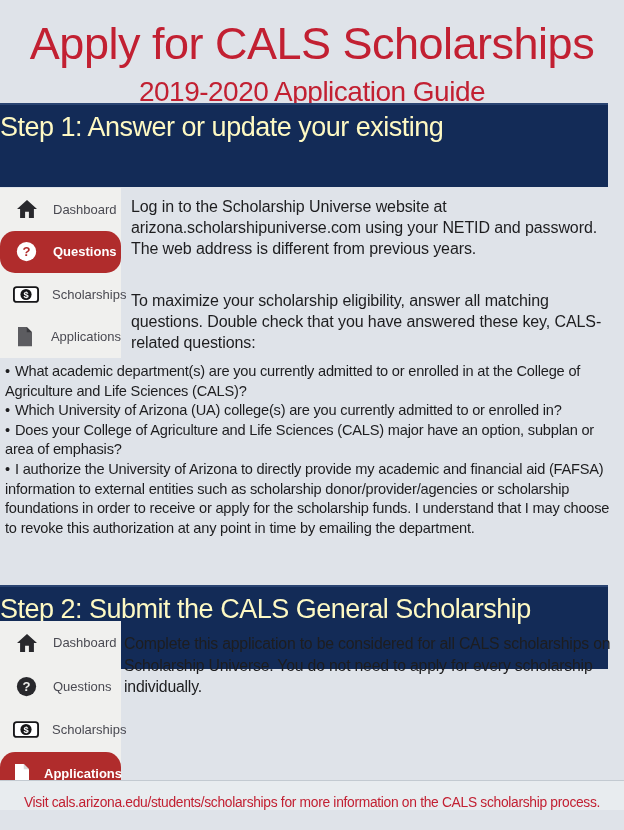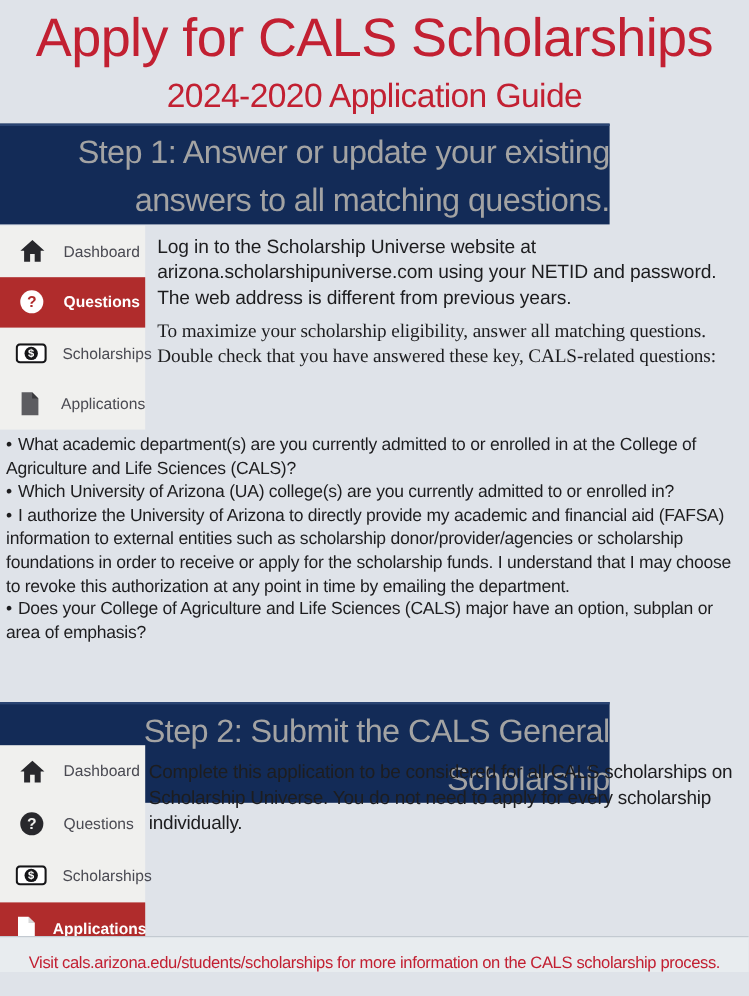--- a/index.html
+++ b/index.html
@@ -6,55 +6,55 @@
   html,body { width:624px; height:830px; }
   body {
     position:relative;
     background:#dfe3e9;
     font-family:"Liberation Sans", sans-serif;
     overflow:hidden;
     color:#1d1d1f;
   }
   
   .header { position:absolute; top:0; left:0; width:624px; height:103px; text-align:center; }
-  .title   { color:#c22032; font-size:45px; line-height:56px; letter-spacing:-0.5px; padding-top:4px; }
+  .title   { color:#c22032; font-size:45px; line-height:56px; letter-spacing:-0.5px; padding-top:16px; }
   .subtitle{ color:#c22032; font-size:28px; line-height:40px; letter-spacing:-0.5px; }
   
   .banner {
-    position:absolute; left:0; width:508px; height:84px;
-    background:#132b57; color:#a3a3a3; text-align:right;
+    position:absolute; left:0; width:608px; height:84px;
+    background:#132b57; color:#fef9c3; text-align:left;
     font-size:27px; line-height:40px; letter-spacing:-0.5px;
     padding-top:2px;
     border-top:2px solid #2a4472;
   }
   .banner1 { top:103px; }
   .banner2 { top:537px;margin-top:48px; }
   
   .sidebar {
     position:absolute; left:0; width:121px;
     background:#f0f0ee; display:flex; flex-direction:column;
   }
   .sidebar1 { top:188px; height:170px; }
   .sidebar2 { top:621px; height:174px; }
-  .side-item { flex:1; display:flex; align-items:center; padding-left:13px; gap:13px; }
+  .side-item { flex:1; display:flex; align-items:center; padding-left:13px; gap:13px;border-radius:15px; }
   .side-item.active { background:#b02c2c; }
   .side-label { font-size:13px; color:#4a4a52; }
   .side-item.active .side-label { color:#ffffff; font-weight:bold; }
   .icon { width:27px; display:flex; justify-content:center; align-items:center; }
   .ink { fill:#28282c; }
   .qc { fill:#28282c; } .qt { fill:#f0f0ee; font-size:15px; font-weight:bold; }
   .active .qc { fill:#ffffff; } .active .qt { fill:#b02c2c; }
   .doc-body { fill:#5c5c60; } .doc-fold { fill:#39393d; }
   .active .doc-body { fill:#ffffff; } .active .doc-fold { fill:#d8d8d8; }
   
   .content1 {
     position:absolute; left:131px; top:196px; width:489px;
     font-size:16px; line-height:21px; letter-spacing:-0.1px;
   }
-  .content1 .para + .para { margin-top:7px;font-family:Liberation Serif, serif; }
+  .content1 .para + .para { margin-top:31px; }
   .content2 {
     position:absolute; left:124px; top:633px; width:492px;
     font-size:15.8px; line-height:21.5px; letter-spacing:-0.2px;
   }
   .content2 .para + .para { margin-top:22px; }
   
   .bullets {
     position:absolute; left:5px; top:362px; width:615px;
     font-size:14.6px; line-height:19.6px; letter-spacing:-0.2px;
   }
@@ -65,26 +65,25 @@
     background:#e8ecef; border-top:1px solid #c3cad1;
     display:flex; align-items:flex-end; justify-content:center;
     color:#c22032; font-size:13.8px; letter-spacing:-0.3px;
   }
 </style>
 </head>
 <body>
 
 <div class="header">
   <div class="title">Apply for CALS Scholarships</div>
-  <div class="subtitle">2024-2020 Application Guide</div>
+  <div class="subtitle">2019-2020 Application Guide</div>
 </div>
 
 <div class="banner banner1">
   <div>Step 1: Answer or update your existing</div>
-  <div>answers to all matching questions.</div>
 </div>
 
 <div class="sidebar sidebar1">
   <div class="side-item">
     <span class="icon">
       <svg viewBox="0 0 24 22" width="22" height="20">
           <path class="ink" d="M12 1 L23 11 h-3.4 v10 h-5.5 v-7 h-4.2 v7 H4.4 V11 H1 Z"></path>
         </svg>
     </span>
     <span class="side-label">Dashboard</span>
@@ -120,22 +119,22 @@
 </div>
 
 <div class="content1">
   <div class="para">Log in to the Scholarship Universe website at arizona.scholarshipuniverse.com using your NETID and password. The web address is different from previous years.</div>
   <div class="para">To maximize your scholarship eligibility, answer all matching questions. Double check that you have answered these key, CALS-related questions:</div>
 </div>
 
 <div class="bullets">
   <p class="bullet">What academic department(s) are you currently admitted to or enrolled in at the College of Agriculture and Life Sciences (CALS)?</p>
   <p class="bullet">Which University of Arizona (UA) college(s) are you currently admitted to or enrolled in?</p>
+  <p class="bullet">Does your College of Agriculture and Life Sciences (CALS) major have an option, subplan or area of emphasis?</p>
   <p class="bullet">I authorize the University of Arizona to directly provide my academic and financial aid (FAFSA) information to external entities such as scholarship donor/provider/agencies or scholarship foundations in order to receive or apply for the scholarship funds. I understand that I may choose to revoke this authorization at any point in time by emailing the department.</p>
-  <p class="bullet">Does your College of Agriculture and Life Sciences (CALS) major have an option, subplan or area of emphasis?</p>
 </div>
 
 <div class="banner banner2">
   <div>Step 2: Submit the CALS General Scholarship</div>
 </div>
 
 <div class="sidebar sidebar2">
   <div class="side-item">
     <span class="icon">
       <svg viewBox="0 0 24 22" width="22" height="20">

